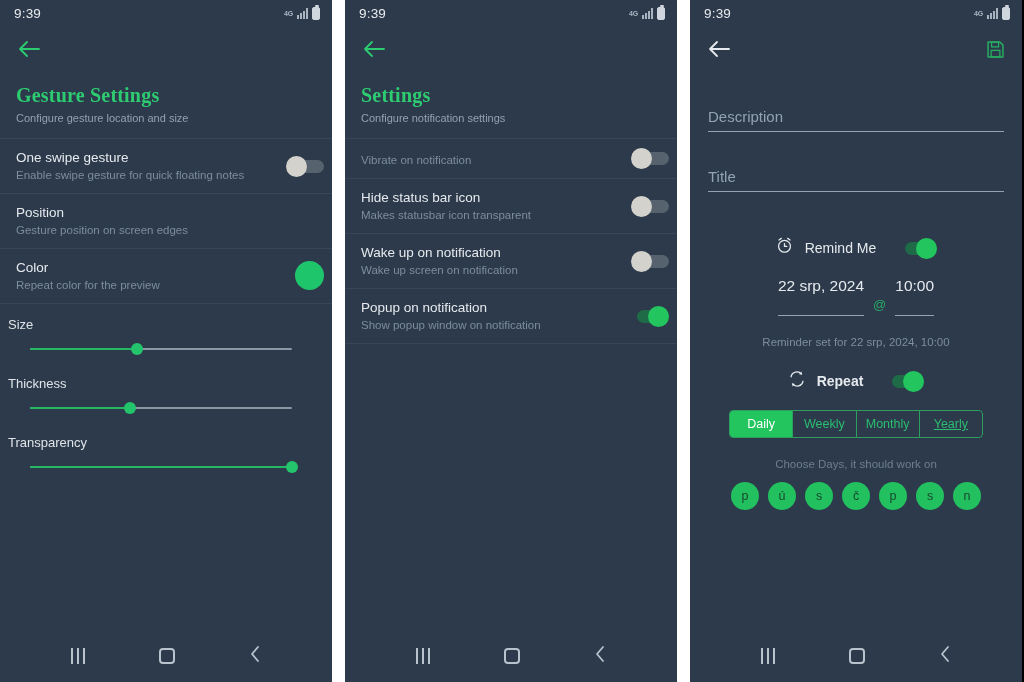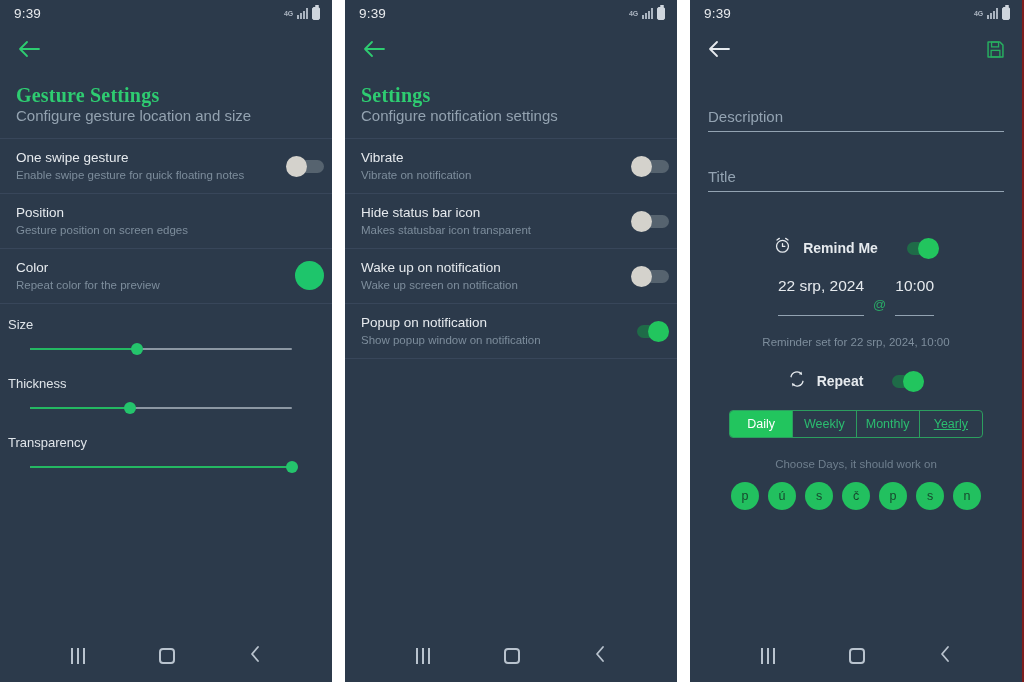--- a/index.html
+++ b/index.html
@@ -5,21 +5,21 @@
   * { box-sizing: border-box; margin: 0; padding: 0; }
   html, body {
     width: 1024px; height: 682px;
     background: #ffffff;
     font-family: "Liberation Sans", sans-serif;
     overflow: hidden;
   }
   .screens {
     display: flex;
     width: 1024px; height: 682px;
-    background: #7f1d1d;
+    background: #000000;
   }
   .phone {
     width: 332px; height: 682px;
     background: #2c3a4b;
     position: relative;
     display: flex;
     flex-direction: column;
     overflow: hidden;
   }
   .gap { width: 13px; height: 682px; background: #ffffff; flex: 0 0 13px; }
@@ -60,21 +60,21 @@
   .backbtn { width: 26px; height: 26px; display:flex; align-items:center; justify-content:center; }
   .backbtn svg { display:block; }
   .savebtn { width: 26px; height: 26px; display:flex; align-items:center; justify-content:center; }
 
   
   .header { padding: 12px 16px 14px 16px; }
   .header h1 {
     color: #2ecc71; font-size: 20px; font-weight: bold;
     font-family: "Liberation Serif", serif; letter-spacing: .2px;
   }
-  .header .sub { color: #93a2b0; font-size: 15px; }
+  .header .sub { color: #93a2b0; font-size: 11px; margin-top: 5px; }
 
   
   .rows { border-top: 1px solid #38465a; }
   .row {
     display: flex; align-items: center; justify-content: space-between;
     padding: 11px 8px 12px 16px;
     border-bottom: 1px solid #38465a;
   }
   .row-txt { flex: 1; min-width: 0; }
   .row-title { color: #e6eaee; font-size: 13.5px; }
@@ -123,21 +123,21 @@
   
   .editor { padding: 0 18px; }
   .field { margin-top: 36px; }
   .field .ph { color: #93a3b2; font-size: 15px; padding-bottom: 6px; }
   .field .line { height: 1px; background: #93a3b2; }
 
   .remind-row {
     display: flex; align-items: center; justify-content: center;
     gap: 11px; margin-top: 44px;
   }
-  .remind-label { color: #e6eaee; font-size: 14px; font-weight: bold; }
+  .remind-label { color: #e6eaee; font-size: 14px; font-weight: normal; }
 
   .datetime {
     display: flex; align-items: flex-end; justify-content: center;
     gap: 9px; margin-top: 18px;
   }
   .dt-val {
     color: #e6eaee; font-size: 15.5px;
     border-bottom: 1px solid #93a3b2; padding-bottom: 20px;
   }
   .at { color: #2aa866; font-size: 13px; padding-bottom: 4px; }
@@ -325,21 +325,20 @@
 
     <div class="header">
       <h1>Settings</h1>
       <div class="sub">Configure notification settings</div>
     </div>
 
     <div class="rows">
 
       <div class="row">
         <div class="row-txt">
-          <div class="row-title">Vibrate</div>
           <div class="row-sub">Vibrate on notification</div>
         </div>
         <div class="toggle">
             <span class="track"></span>
             <span class="thumb"></span>
           </div>
       </div>
 
       <div class="row">
         <div class="row-txt">

